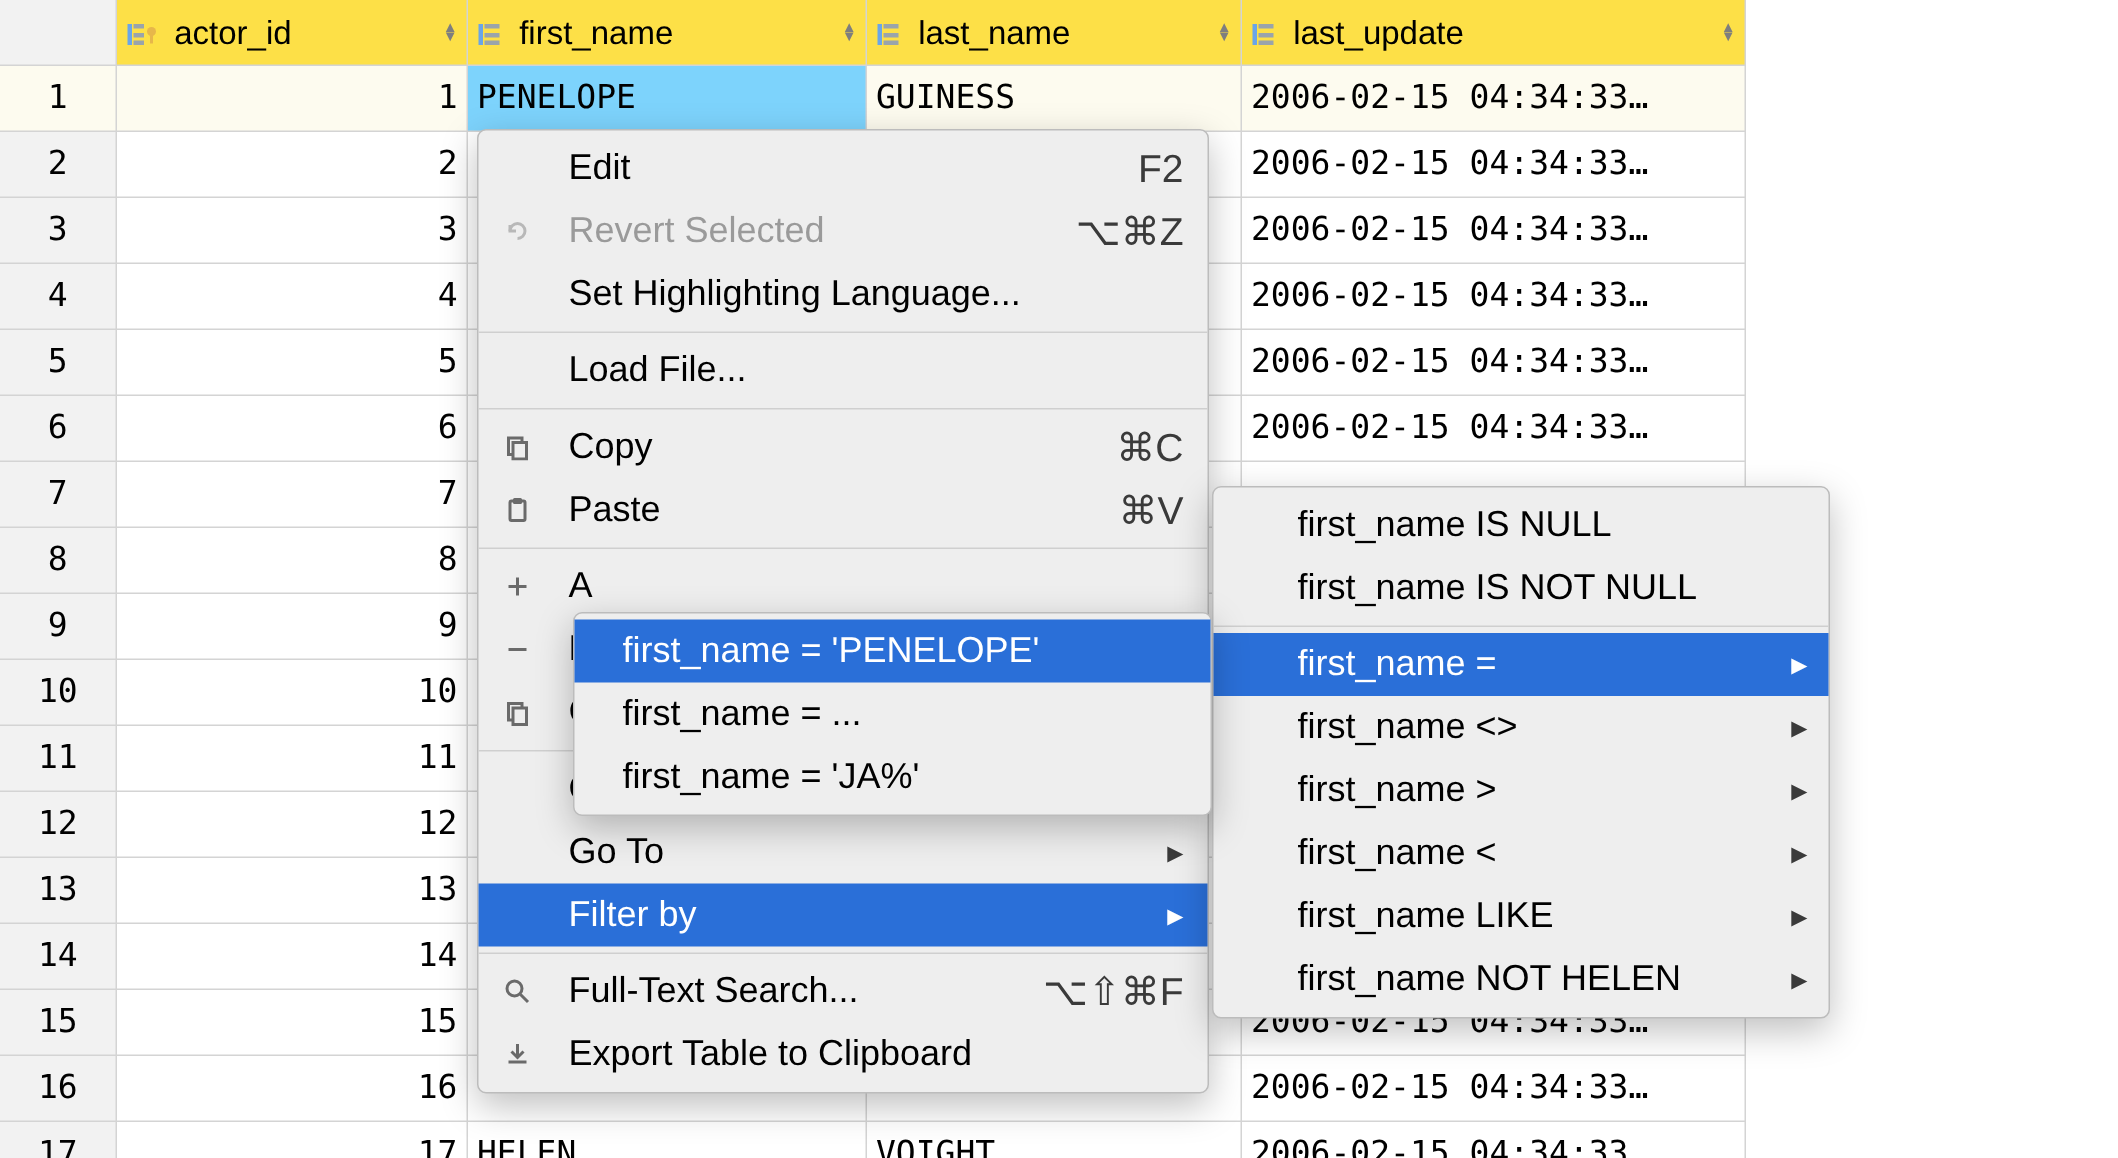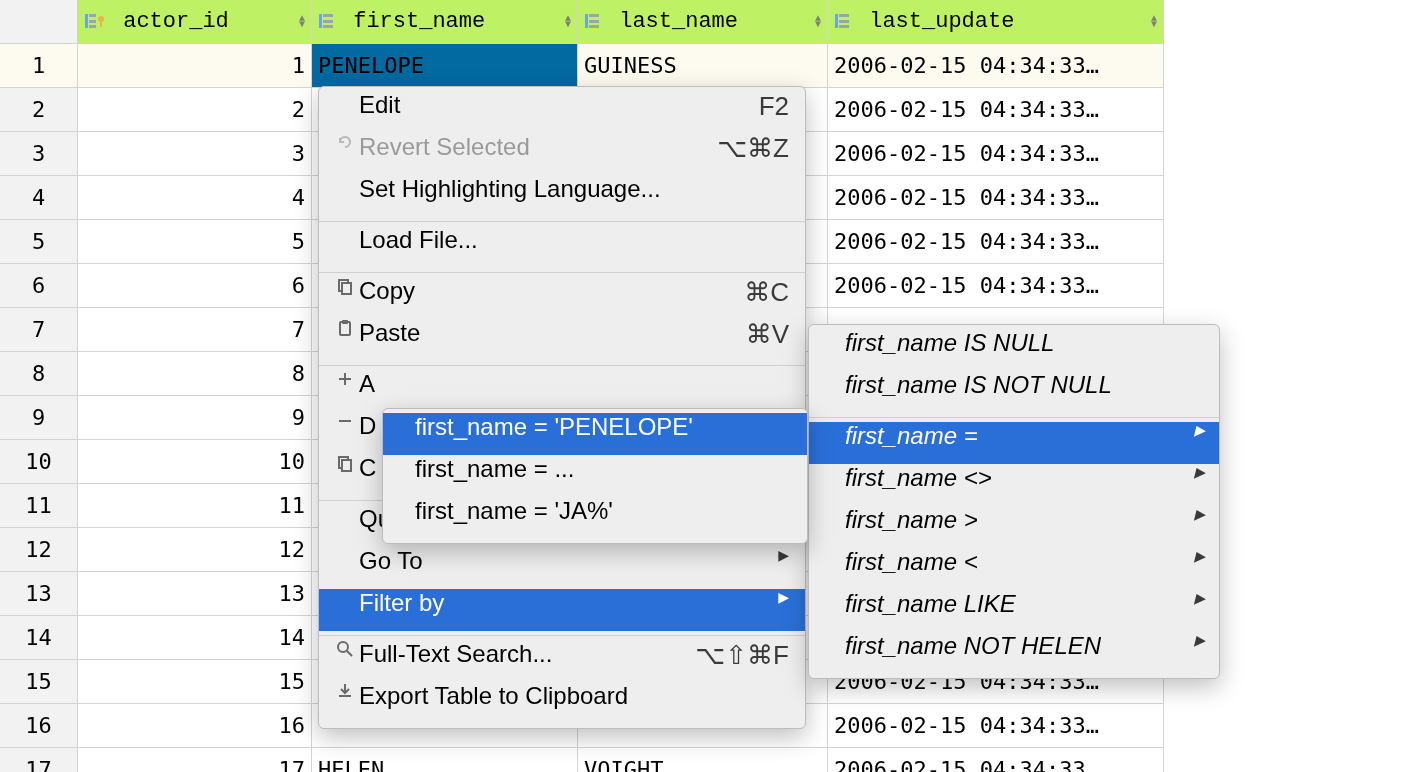--- a/index.html
+++ b/index.html
@@ -9,59 +9,60 @@
     color: #000;
     background: #fff;
     overflow: hidden;
     width: 1412px;
     height: 772px;
   }
 
   
   .grid { display: grid; grid-template-columns: 78px 234px 266px 250px 336px; }
   .hdr, .cell, .rowhdr { height: 44px; line-height: 44px; border-right: 1px solid #d4d4d4; border-bottom: 1px solid #d4d4d4; white-space: nowrap; overflow: hidden; padding: 0 6px; }
-  .hdr { background: #bef264; font-family: Liberation Mono, monospace; position: relative; }
+  .hdr { background: #fde047; font-family: Liberation Sans, sans-serif; position: relative; }
   .hdr .sort { position: absolute; right: 6px; top: 50%; transform: translateY(-50%); color: #7e7e7e; display: flex; flex-direction: column; line-height: 6px; font-size: 10px; }
   .hdr .colicon { display: inline-flex; align-items: center; margin-right: 4px; vertical-align: middle; }
   .rowhdr { background: #f2f2f2; text-align: center; font-family: "SF Mono", Menlo, Consolas, monospace; }
   .cell { background: #fff; font-family: "SF Mono", Menlo, Consolas, monospace; }
   .cell.num { text-align: right; }
-  .cell.sel { background: #0369a1; }
+  .cell.sel { background: #7dd3fc; }
   .corner { background: #f2f2f2; border-right: 1px solid #d4d4d4; border-bottom: 1px solid #d4d4d4; height: 44px; }
 
   
   .trunc::after { content: "…"; }
 
   
   .menu {
     position: absolute;
     background: #eeeeee;
     border: 1px solid #bcbcbc;
     border-radius: 6px;
     box-shadow: 0 8px 24px rgba(0,0,0,.25);
     font-family: -apple-system, "Helvetica Neue", Arial, sans-serif;
     font-size: 24px;
     padding: 4px 0;
   }
   .menu-item {
-    display: flex; 
+    display: flex; align-items: center;
     height: 42px; padding: 0 16px 0 12px;
     white-space: nowrap;
+    gap: 20px;
   }
   .menu-item .mi-icon { width: 28px; display: inline-flex; justify-content: center; color: #5a5a5a; }
   .menu-item .mi-label { flex: 1; }
   .menu-item .mi-short { color: #3a3a3a; margin-left: 24px; font-size: 26px; }
   .menu-item .mi-arrow { margin-left: 24px; color: #3a3a3a; font-size: 14px; }
   .menu-item.disabled { color: #9a9a9a; }
   .menu-item.disabled .mi-icon { color: #b8b8b8; }
   .menu-item.highlight { background: #2a6fd8; color: #fff; }
   .menu-item.highlight .mi-arrow, .menu-item.highlight .mi-short, .menu-item.highlight .mi-icon { color: #fff; }
   .menu-sep { height: 1px; background: #cfcfcf; margin: 4px 0; }
 
-  .submenu .menu-item { padding-left: 36px; font-style: italic; }
+  .submenu .menu-item { padding-left: 56px; }
   .submenu .menu-item.with-arrow { padding-right: 14px; }
   
   
   .mini .menu-item { padding-left: 32px; padding-right: 32px; }
 
   
   svg { display: block; }
 </style>
 </head>
 <body>

